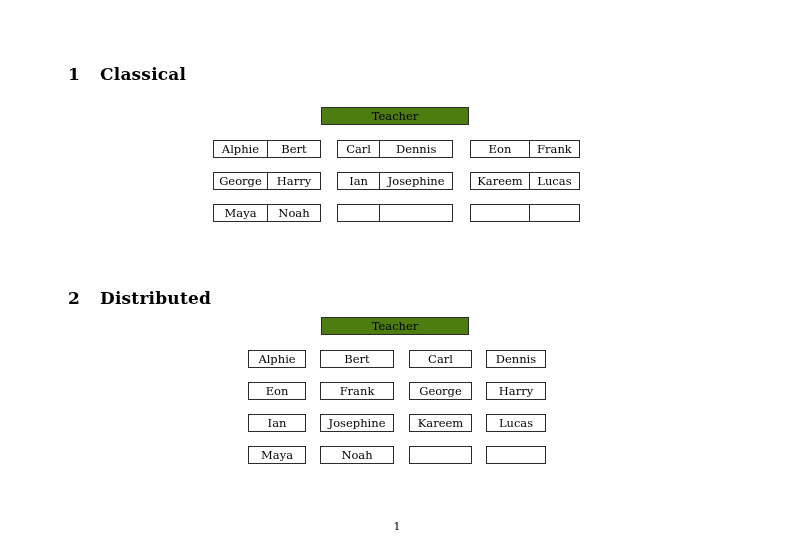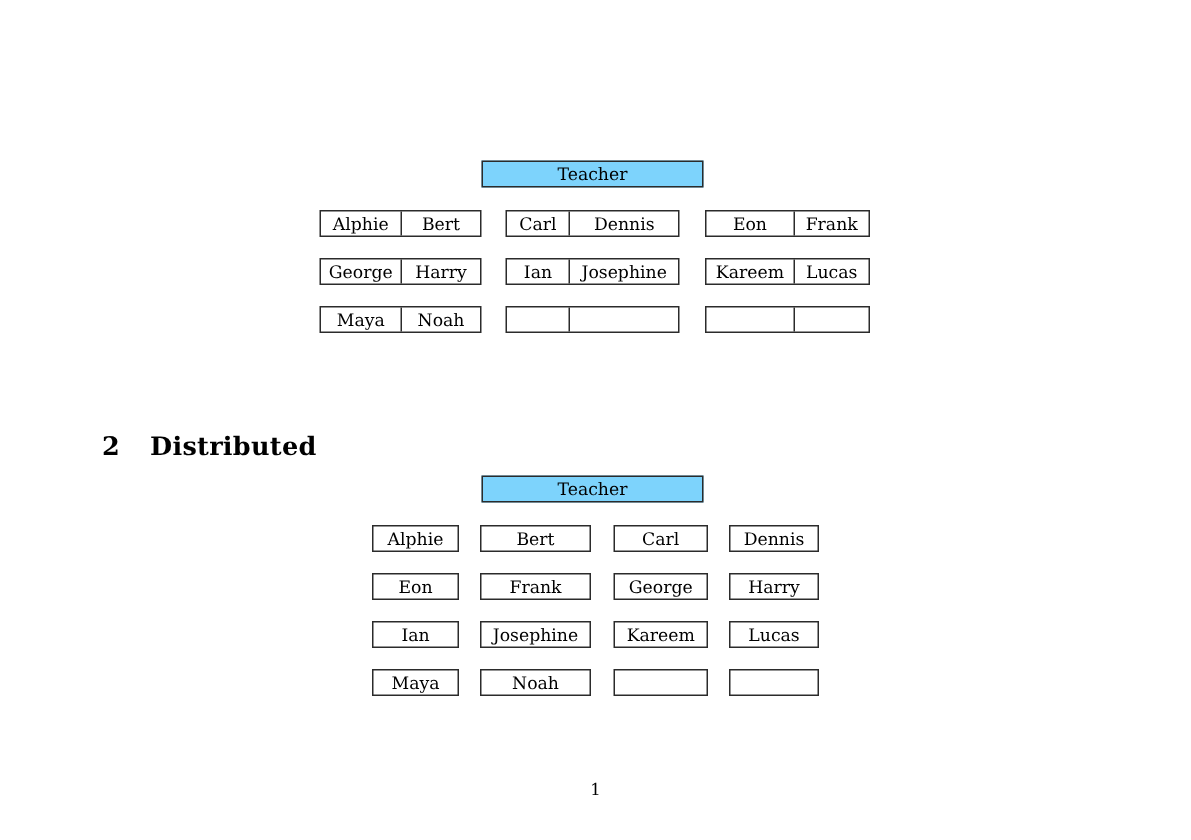--- a/index.html
+++ b/index.html
@@ -37,21 +37,21 @@
   }
 
   #heading-1 { left: 68px; top: 64px; }
   #heading-2 { left: 68px; top: 288px; }
 
   
   .teacher-box {
     position: absolute;
     box-sizing: border-box;
     border: 1px solid #2b2b2b;
-    background: #7dd3fc;
+    background: #4d7c0f;
     height: 18px;
     line-height: 16px;
     text-align: center;
     font-size: 11.5px;
     white-space: nowrap;
   }
 
   #teacher-classical   { left: 321px; top: 107px; width: 148px; }
   #teacher-distributed { left: 321px; top: 317px; width: 148px; }
 
@@ -99,20 +99,23 @@
     width: 794px;
     text-align: center;
     font-size: 11px;
   }
 </style>
 </head>
 <body>
 
 <div class="page">
 
+  <div class="section-heading" id="heading-1">
+    <span class="sec-num">1</span><span>Classical</span>
+  </div>
 
   <div class="teacher-box" id="teacher-classical">Teacher</div>
 
   <div class="group-row" style="left:213px; top:140px; width:108px;">
     <div class="cell" style="width:54px;">Alphie</div>
     <div class="cell" style="width:54px;">Bert</div>
   </div>
   <div class="group-row" style="left:213px; top:172px; width:108px;">
     <div class="cell" style="width:54px;">George</div>
     <div class="cell" style="width:54px;">Harry</div>

